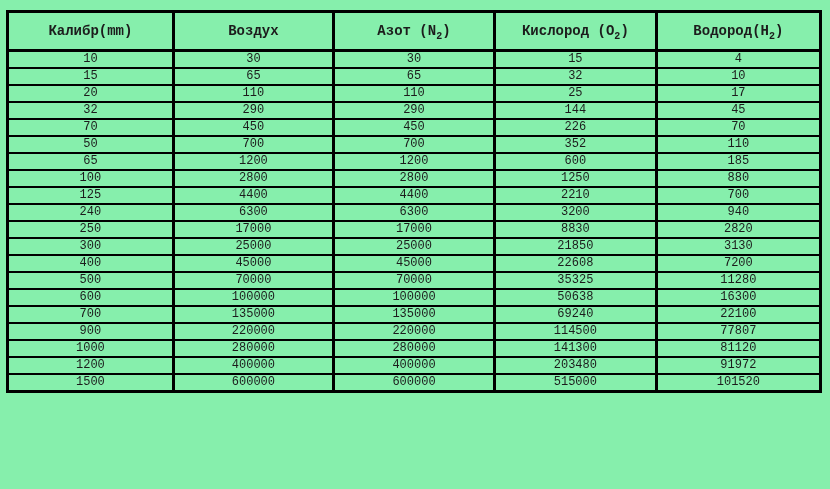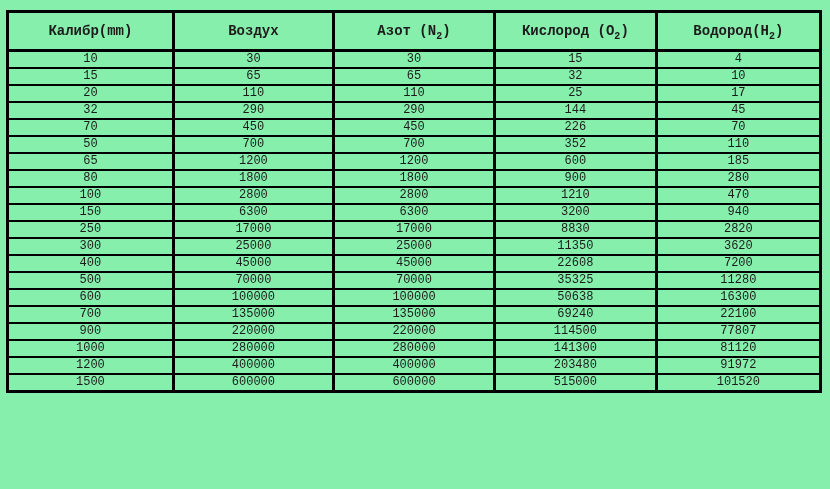--- a/index.html
+++ b/index.html
@@ -120,53 +120,53 @@
           <td>110</td>
         </tr>
         <tr>
           <td>65</td>
           <td>1200</td>
           <td>1200</td>
           <td>600</td>
           <td>185</td>
         </tr>
         <tr>
-          <td>80</td>
-          <td>1800</td>
-          <td>1800</td>
-          <td>900</td>
-          <td>280</td>
-        </tr>
-        <tr>
           <td>100</td>
           <td>2800</td>
           <td>2800</td>
-          <td>1210</td>
-          <td>470</td>
-        </tr>
-        <tr>
-          <td>150</td>
+          <td>1250</td>
+          <td>880</td>
+        </tr>
+        <tr>
+          <td>125</td>
+          <td>4400</td>
+          <td>4400</td>
+          <td>2210</td>
+          <td>700</td>
+        </tr>
+        <tr>
+          <td>240</td>
           <td>6300</td>
           <td>6300</td>
           <td>3200</td>
           <td>940</td>
         </tr>
         <tr>
           <td>250</td>
           <td>17000</td>
           <td>17000</td>
           <td>8830</td>
           <td>2820</td>
         </tr>
         <tr>
           <td>300</td>
           <td>25000</td>
           <td>25000</td>
-          <td>11350</td>
-          <td>3620</td>
+          <td>21850</td>
+          <td>3130</td>
         </tr>
         <tr>
           <td>400</td>
           <td>45000</td>
           <td>45000</td>
           <td>22608</td>
           <td>7200</td>
         </tr>
         <tr>
           <td>500</td>

